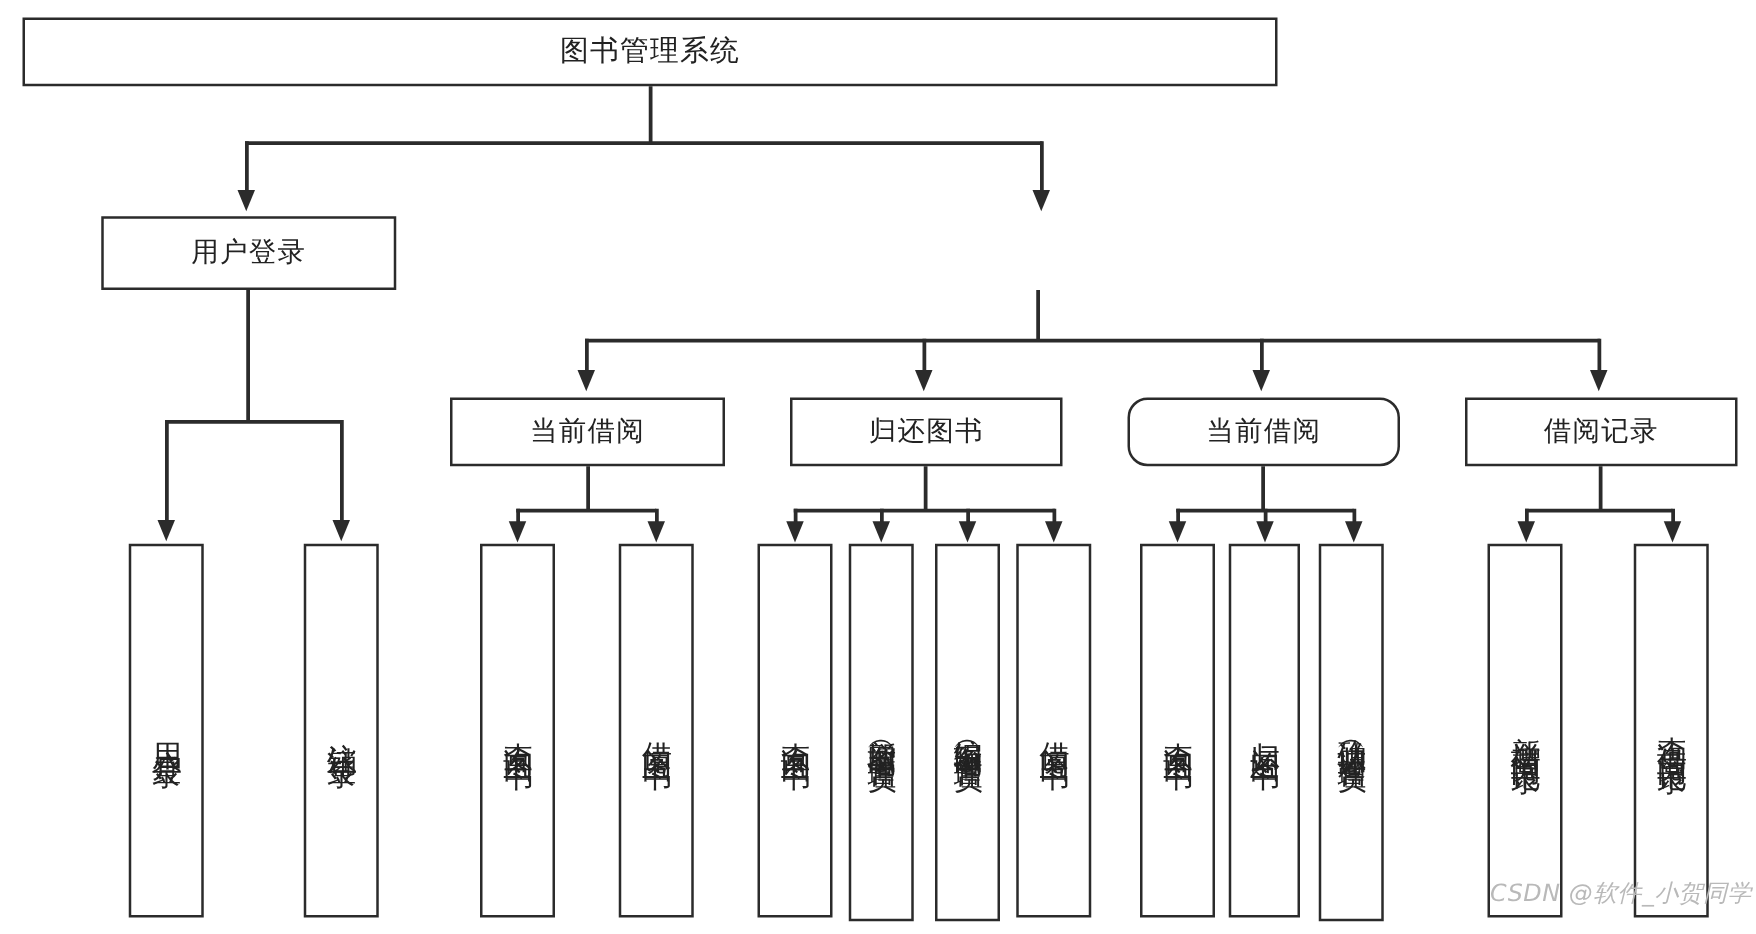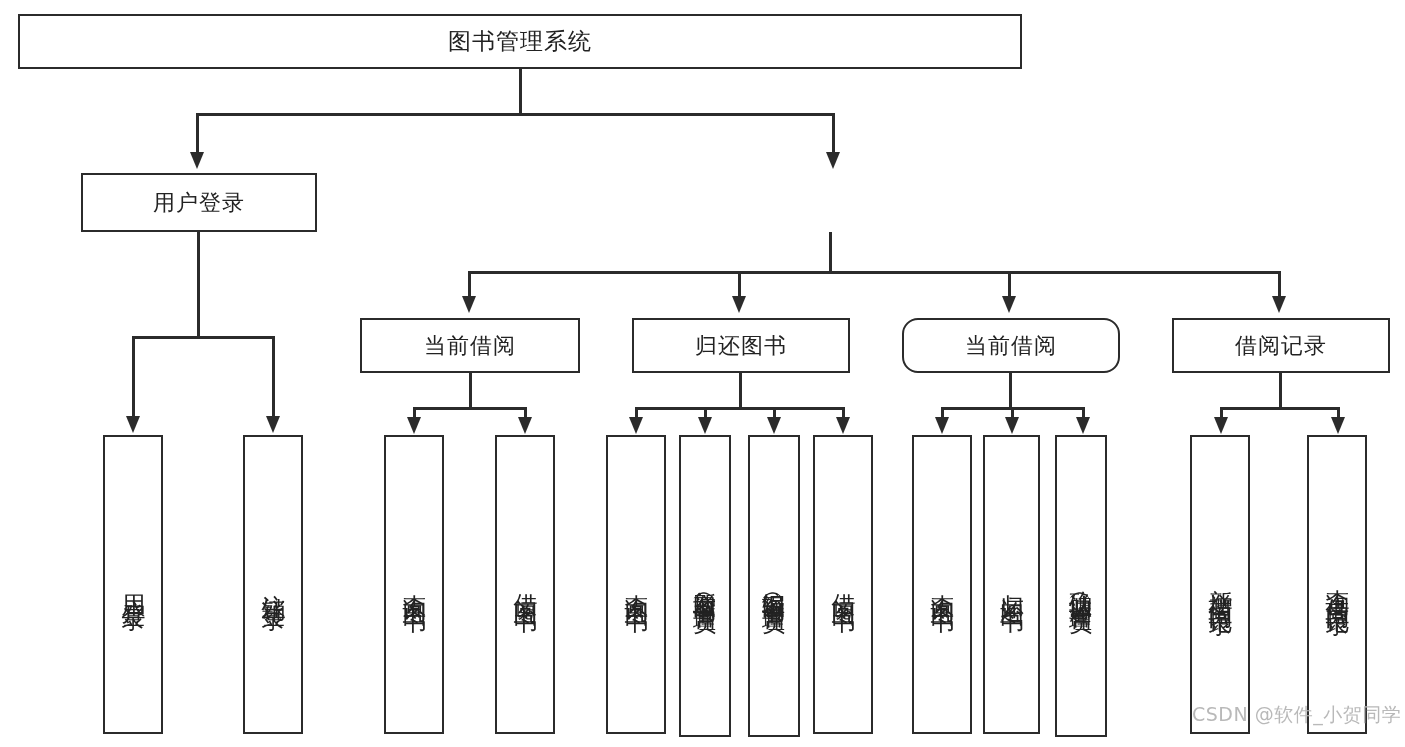--- a/index.html
+++ b/index.html
@@ -217,15 +217,15 @@
     <span class="lbl">确认归还（管理员）</span>
   </div>
 
   <div class="node leaf" style="left:1190px; top:435px; width:60px; height:299px;">
     <span class="lbl">新增借阅记录</span>
   </div>
   <div class="node leaf" style="left:1307px; top:435px; width:60px; height:299px;">
     <span class="lbl">查询借阅记录</span>
   </div>
 
-  <div id="watermark" style="left:1192px; top:702px;">CSDN @软件_小贺同学</div>
+  <div id="watermark" style="left:1192px; top:702px;font-style:italic;">CSDN @软件_小贺同学</div>
 
 </div>
 
 </body></html>

